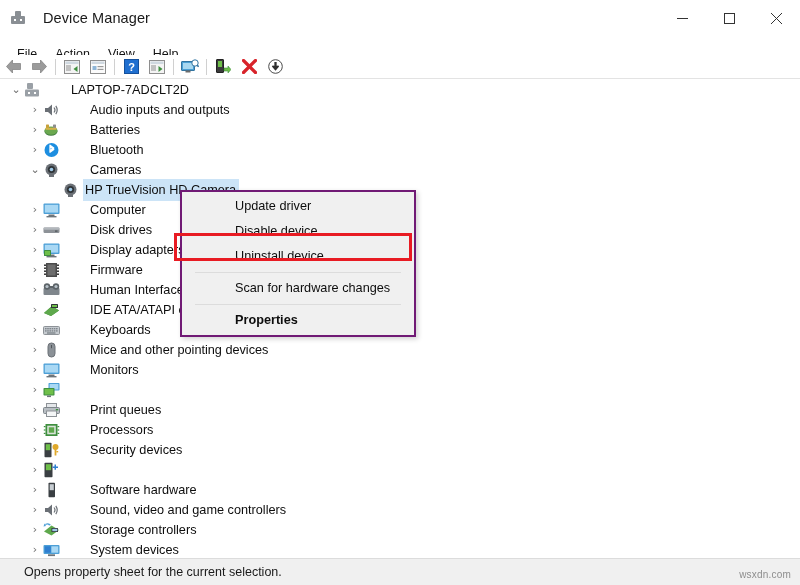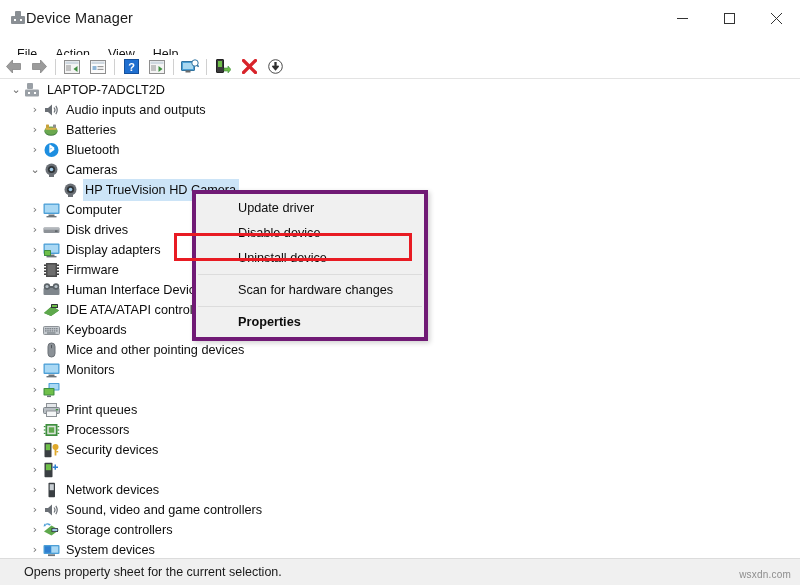--- a/index.html
+++ b/index.html
@@ -48,21 +48,21 @@
   .titlebar-icon .tb-d1,
   .titlebar-icon .tb-d2 {
     position: absolute;
     width: 2px; height: 2px;
     background: #ffffff;
     top: 9px;
   }
   .titlebar-icon .tb-d1 { left: 4px; }
   .titlebar-icon .tb-d2 { left: 10px; }
   .titlebar-title {
-    margin-left: 0;
+    margin-left: 17px;
     font-size: 14.5px;
     color: #1a1a1a;
     letter-spacing: 0.1px;
   }
   .win-controls {
     position: absolute;
     right: 0; top: 0;
     height: 36px;
     display: flex;
   }
@@ -146,38 +146,39 @@
   .tree-row .ticon {
     width: 17px; height: 16px;
     flex: none;
     margin-right: 6px;
     position: relative;
   }
   .tree-row .tlabel {
     font-size: 12.7px;
     color: #0d0d0d;
     line-height: 20px;
+    margin-left: 24px;
   }
   .tree-row.selected .tlabel {
     background: #cce4f7;
     padding: 1px 3px 1px 2px;
     margin-left: -2px;
   }
 
   
   .ctxmenu {
     position: absolute;
-    left: 192px;
+    left: 180px;
     top: 190px;
     width: 236px;
     background: #f0f0f0;
-    border: 4px solid #701a75;
+    border: 2px solid #701a75;
     box-shadow: 2px 2px 5px rgba(0,0,0,0.18);
     z-index: 20;
-    padding: 2px 0;
+    padding: 2px 11px;
     box-sizing: border-box;
   }
   .ctx-item {
     height: 25px;
     line-height: 25px;
     padding-left: 42px;
     font-size: 12.7px;
     color: #0d0d0d;
     white-space: nowrap;
   }
@@ -574,21 +575,21 @@
           <rect x="2.9" y="2.2" width="5.2" height="6" fill="#6fbf4a"></rect>
           <path d="M11.5 2.5 L13 2.5 L13 4.4 L15 4.4 L15 5.9 L13 5.9 L13 7.8 L11.5 7.8 L11.5 5.9 L9.6 5.9 L9.6 4.4 L11.5 4.4 Z" fill="#2f7fd0"></path>
         </svg></div>
     </div>
     <div class="tree-row" style="padding-left: 27px;">
       <div class="chev">›</div>
       <div class="ticon"><svg width="17" height="16" viewBox="0 0 17 16">
           <rect x="5.5" y="0.8" width="6.5" height="14.4" rx="0.8" fill="#3a3f43"></rect>
           <rect x="6.7" y="2.2" width="4.1" height="6" fill="#c7cdd2"></rect>
         </svg></div>
-      <div class="tlabel">Network devices</div>
+      <div class="tlabel">Software hardware</div>
     </div>
     <div class="tree-row" style="padding-left: 27px;">
       <div class="chev">›</div>
       <div class="ticon"><svg width="17" height="16" viewBox="0 0 17 16">
           <path d="M2 6 L5 6 L9 2.5 L9 13.5 L5 10 L2 10 Z" fill="#6b7076"></path>
           <path d="M11 5.5 Q13 8 11 10.5" fill="none" stroke="#6b7076" stroke-width="1.2"></path>
           <path d="M12.8 3.8 Q15.6 8 12.8 12.2" fill="none" stroke="#6b7076" stroke-width="1.2"></path>
         </svg></div>
       <div class="tlabel">Sound, video and game controllers</div>
     </div>

